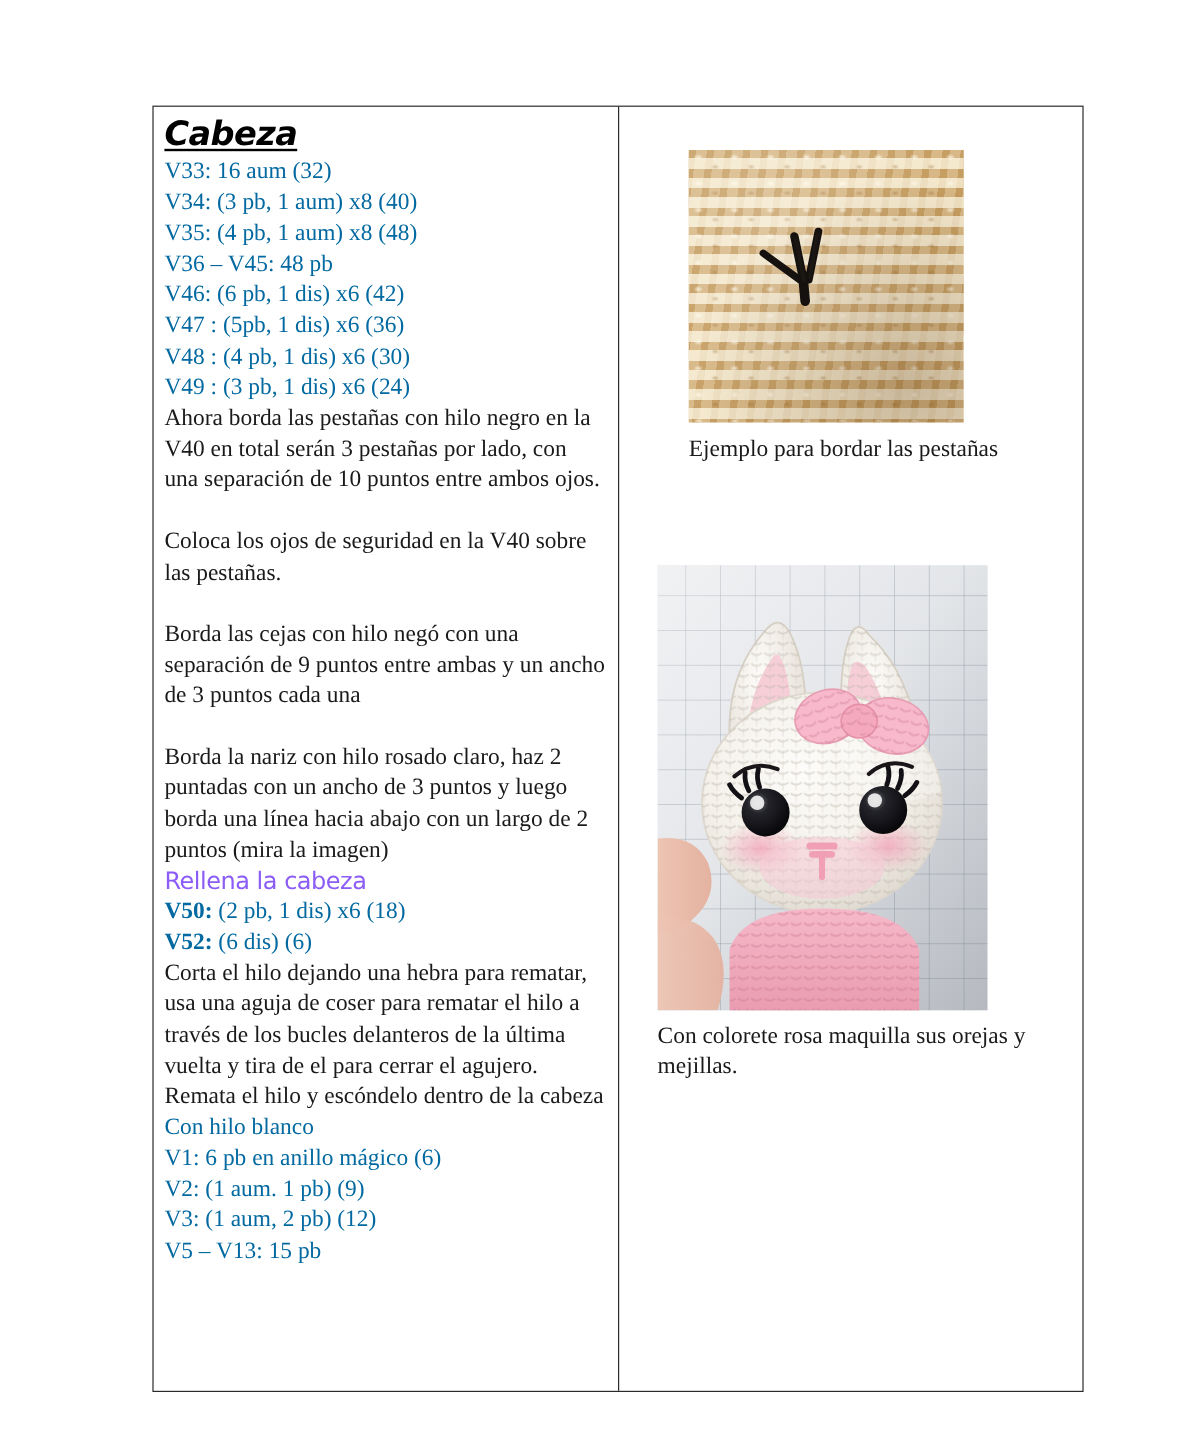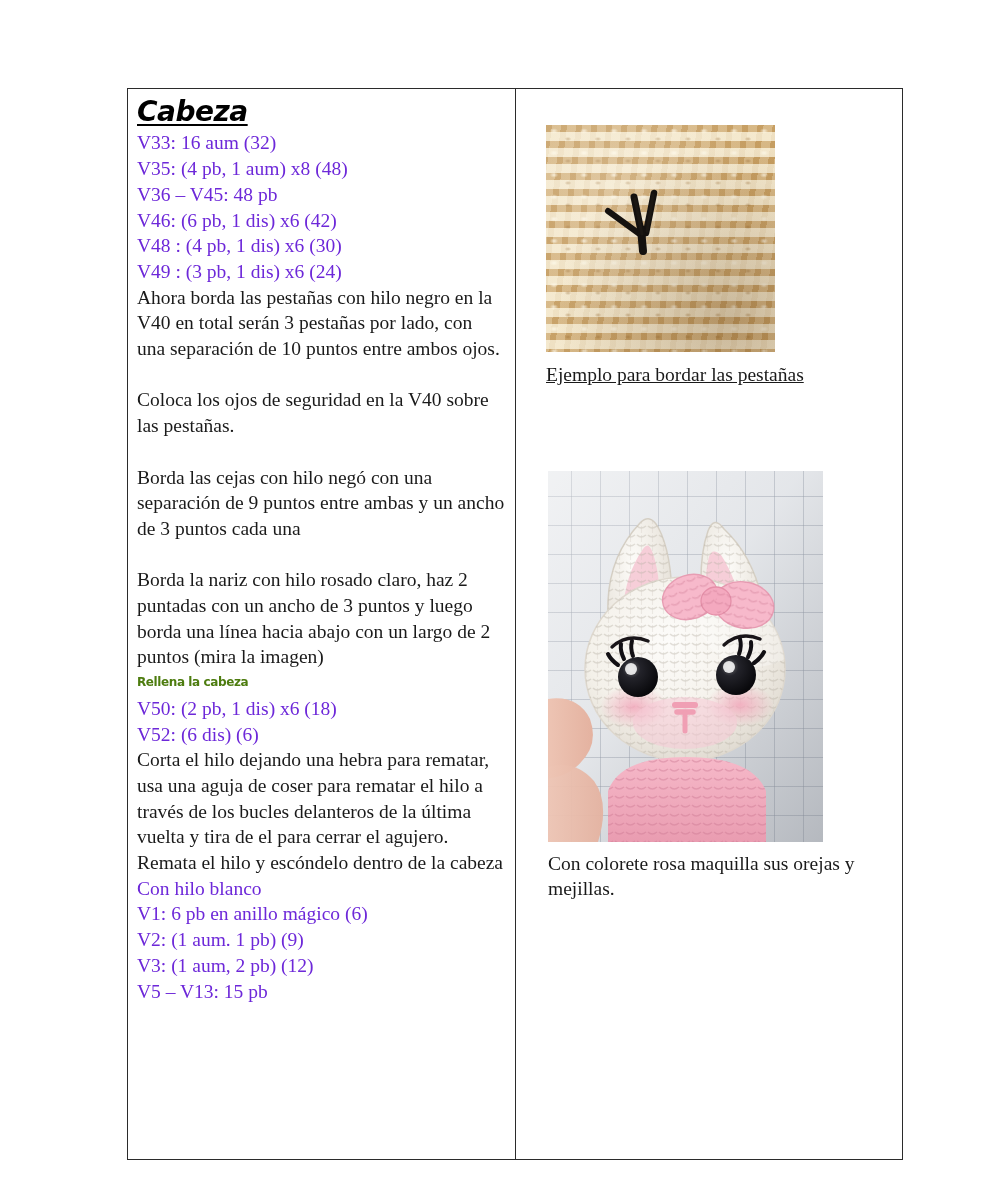--- a/index.html
+++ b/index.html
@@ -64,56 +64,56 @@
     display: inline-block;
     color: #000;
   }
 
   .heading-wrap { display: block; }
 
   .line {
     font-family: "Liberation Serif", serif;
     font-size: 19.5px;
     line-height: 25.7px;
-    color: #6d28d9;
+    color: #0369a1;
     white-space: pre-wrap;
   }
 
   .para {
     font-family: "Liberation Serif", serif;
     font-size: 19.5px;
     line-height: 25.7px;
     color: #1a1a1a;
     margin: 0;
   }
 
   .blank-line {
     height: 25.7px;
     line-height: 25.7px;
     font-size: 19.5px;
   }
 
   .bold-sans {
     font-family: "DejaVu Sans", sans-serif;
+    font-weight: normal;
+    font-size: 20px;
+    line-height: 25.7px;
+    letter-spacing: -0.4px;
+    color: #8b5cf6;
+  }
+
+  .row-label {
     font-weight: bold;
-    font-size: 12px;
-    line-height: 25.7px;
-    letter-spacing: -0.4px;
-    color: #4d7c0f;
-  }
-
-  .row-label {
-    font-weight: normal;
   }
 
   
   .figure {
     margin: 0;
   }
-  .fig1 { margin: 26px 0 0 20px; text-decoration: underline; }
+  .fig1 { margin: 26px 0 0 48px; }
   .fig2 { margin: 83px 0 0 22px; }
 
   .caption {
     font-family: "Liberation Serif", serif;
     font-size: 19.5px;
     line-height: 25.7px;
     color: #1a1a1a;
     margin: 8px 0 0 0;
     max-width: 350px;
   }
@@ -206,23 +206,25 @@
 
   <div class="pattern-table">
 
     <div class="col-left">
 
       <div class="heading-wrap">
         <span class="section-heading">Cabeza</span>
       </div>
 
       <div class="line">V33: 16 aum (32)</div>
+      <div class="line">V34: (3 pb, 1 aum) x8 (40)</div>
       <div class="line">V35: (4 pb, 1 aum) x8 (48)</div>
       <div class="line">V36 – V45: 48 pb</div>
       <div class="line">V46: (6 pb, 1 dis) x6 (42)</div>
+      <div class="line">V47 : (5pb, 1 dis) x6 (36)</div>
       <div class="line">V48 : (4 pb, 1 dis) x6 (30)</div>
       <div class="line">V49 : (3 pb, 1 dis) x6 (24)</div>
 
       <p class="para">Ahora borda las pestañas con hilo negro en la V40 en total serán 3 pestañas por lado, con una separación de 10 puntos entre ambos ojos.</p>
       <div class="blank-line">&nbsp;</div>
 
       <p class="para">Coloca los ojos de seguridad en la V40 sobre las pestañas.</p>
       <div class="blank-line">&nbsp;</div>
 
       <p class="para">Borda las cejas con hilo negó con una separación de 9 puntos entre ambas y un ancho de 3 puntos cada una</p>

